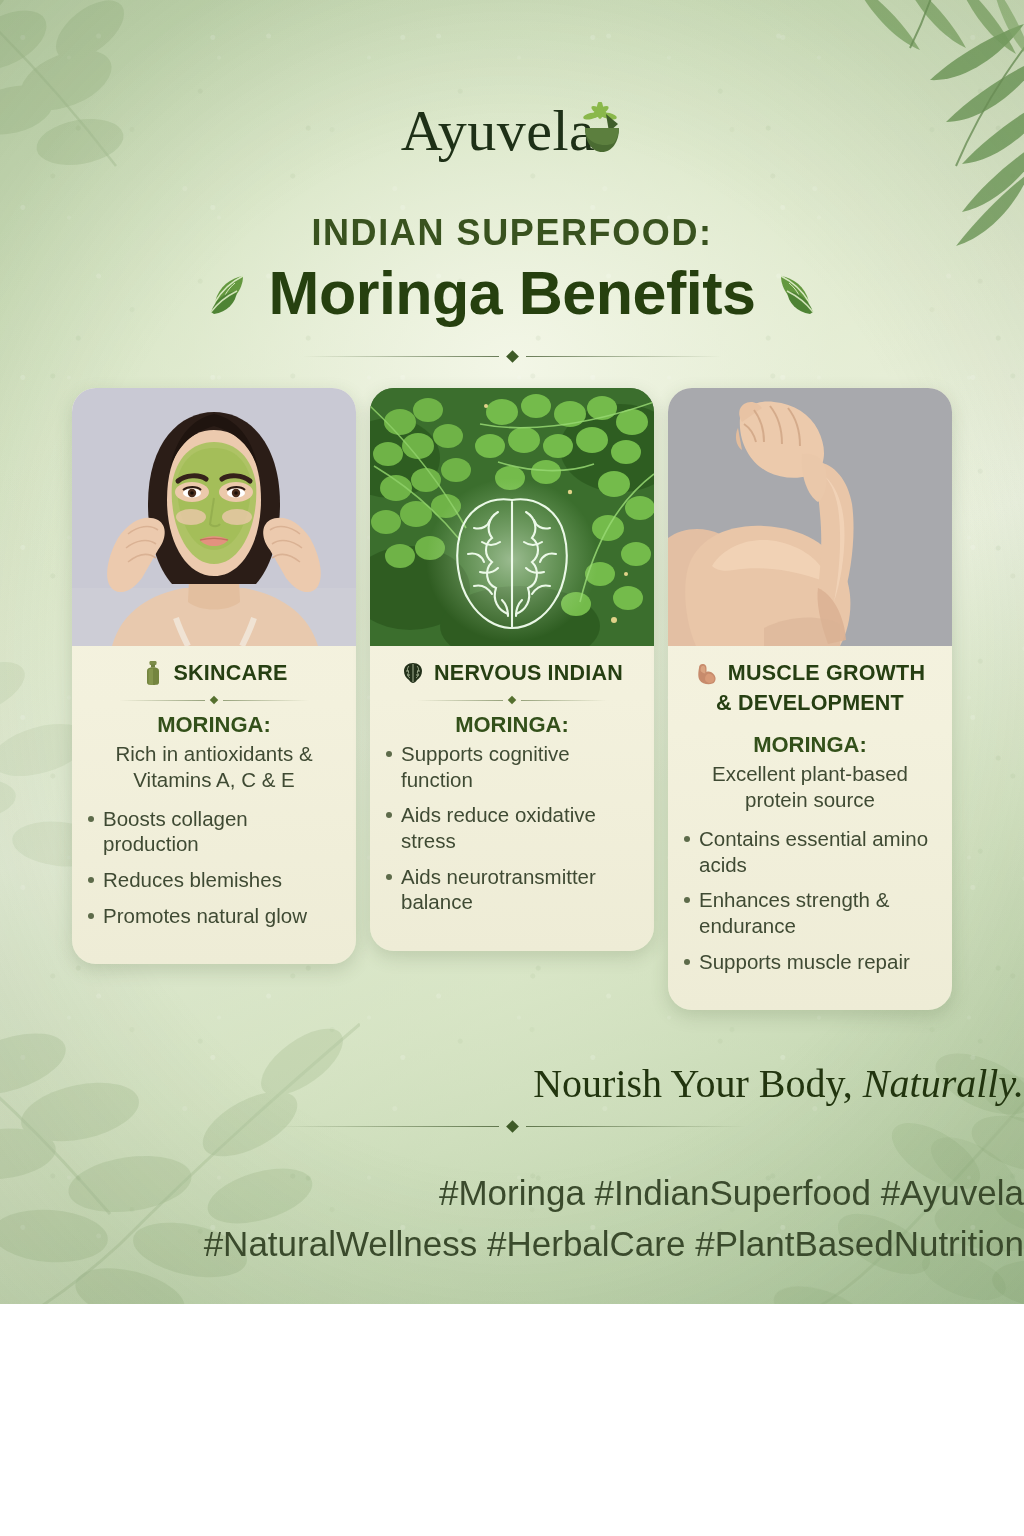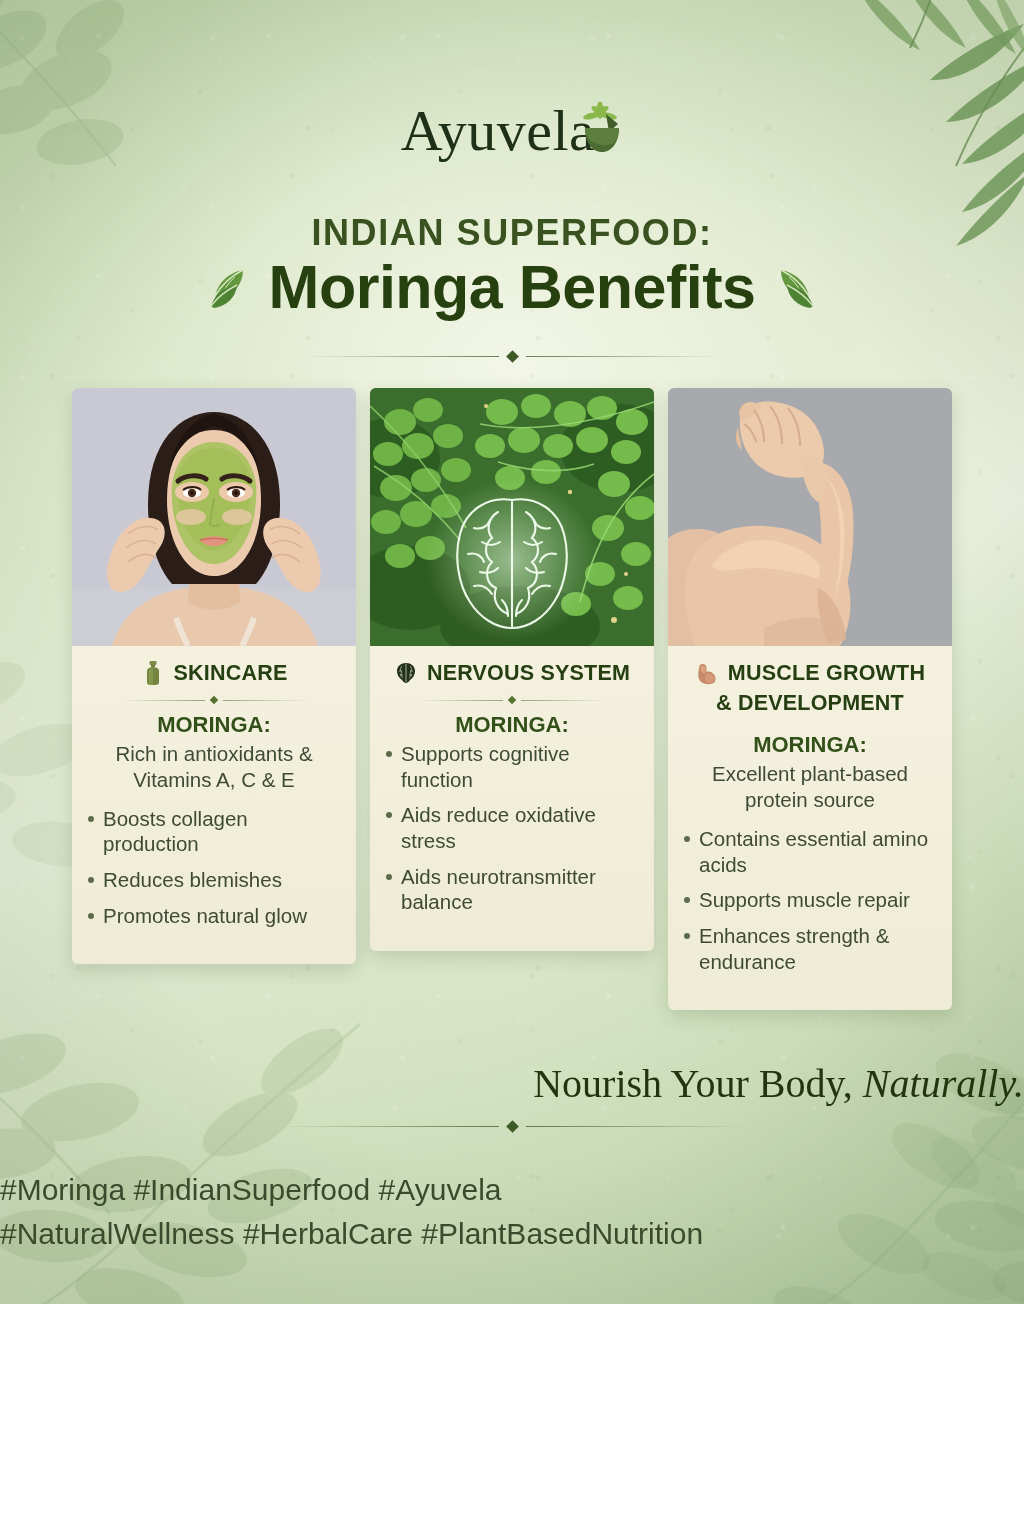--- a/index.html
+++ b/index.html
@@ -79,21 +79,21 @@
     top: 212px; left: 0; right: 0;
     text-align: center;
     font-size: 36px;
     font-weight: 700;
     letter-spacing: 1.6px;
     color: #39521f;
     font-family: "Liberation Sans", sans-serif;
   }
   .headline-row {
     position: absolute;
-    top: 252px; left: 0; right: 0;
+    top: 258px; left: 0; right: 0;
     display: flex;
     align-items: center;
     justify-content: center;
     gap: 14px;
   }
   .headline {
     font-size: 61px;
     font-weight: 700;
     color: #26400f;
     letter-spacing: -0.5px;
@@ -129,21 +129,21 @@
     position: absolute;
     top: 388px;
     left: 72px;
     width: 884px;
     display: flex;
     gap: 14px;
     align-items: flex-start;
   }
   .card {
     width: 284px;
-    border-radius: 6px;
+    border-radius: 24px;
     background: linear-gradient(180deg, #f6f4e2 0%, #f3f1dd 55%, #eeecd6 100%);
     box-shadow: 0 6px 18px rgba(60,85,45,.18);
     overflow: hidden;
     display: flex;
     flex-direction: column;
   }
   .card-photo {
     height: 258px;
     position: relative;
     overflow: hidden;
@@ -224,23 +224,23 @@
     font-family: "Liberation Serif", serif;
     font-size: 40px;
     color: #22350f;
   }
   .tagline em { font-style: italic; }
   #bottom-divider { top: 1122px; width: 470px; }
 
   .hashtags {
     position: absolute;
     top: 1168px; left: 0; right: 0;
-    text-align: left;
+    text-align: right;
     color: #3a4a2c;
-    font-size: 30px;
+    font-size: 35px;
     line-height: 1.45;
   }
   .hashtags div { white-space: nowrap; }
 </style>
 </head>
 <body>
 
 <div class="poster">
 
   <div class="grain"></div>
@@ -572,21 +572,21 @@
             <g stroke="#c8d6b6" stroke-width=".9" fill="none" opacity=".85">
               <path d="M12 4 L12 22"></path>
               <path d="M8 6 C6 8 6 11 8 12 C6 14 7 17 9 18"></path>
               <path d="M16 6 C18 8 18 11 16 12 C18 14 17 17 15 18"></path>
               <path d="M5 11 L8 11"></path>
                 <path d="M19 11 L16 11"></path>
               <path d="M6 15 L9 15"></path>
                 <path d="M18 15 L15 15"></path>
             </g>
           </svg>
-          <span class="ttext">NERVOUS SYSTEM</span>
+          <span class="ttext">NERVOUS INDIAN</span>
         </div>
         <div class="card-div">
           <span class="rl"></span>
             <span class="dia"></span>
             <span class="rl r2"></span>
         </div>
         <div class="moringa-label">MORINGA:</div>
         <ul class="bullets">
           <li>Supports cognitive function</li>
           <li>Aids reduce oxidative stress</li>
@@ -633,22 +633,22 @@
             <path d="M5.6 9 C5.8 6.6 7 5.4 8.6 5.8 C9.8 6.1 10.3 7.3 10.3 9 L10.3 13.6 C8.4 13.2 6.4 12.2 5.6 11 Z" fill="#dba684" opacity=".9"></path>
             <path d="M12.5 14 C15 13.4 17.5 14.6 18.8 16.8 C20 19 19.4 21.6 17 22.6 C14.6 23.6 11.6 22.8 10.4 20.6 C9.4 18.6 10.3 15.4 12.5 14 Z" fill="#d79a78"></path>
           </svg>
           <span class="ttext">MUSCLE GROWTH</span>
           <span class="ttext">&amp; DEVELOPMENT</span>
         </div>
         <div class="moringa-label" style="margin-top:16px">MORINGA:</div>
         <div class="moringa-desc">Excellent plant-based protein source</div>
         <ul class="bullets">
           <li>Contains essential amino acids</li>
+          <li>Enhances strength &amp; endurance</li>
           <li>Supports muscle repair</li>
-          <li>Enhances strength &amp; endurance</li>
         </ul>
       </div>
     </div>
 
   </div>
 
   <div class="tagline">
     <span>Nourish Your Body, </span><em>Naturally.</em>
   </div>
 

